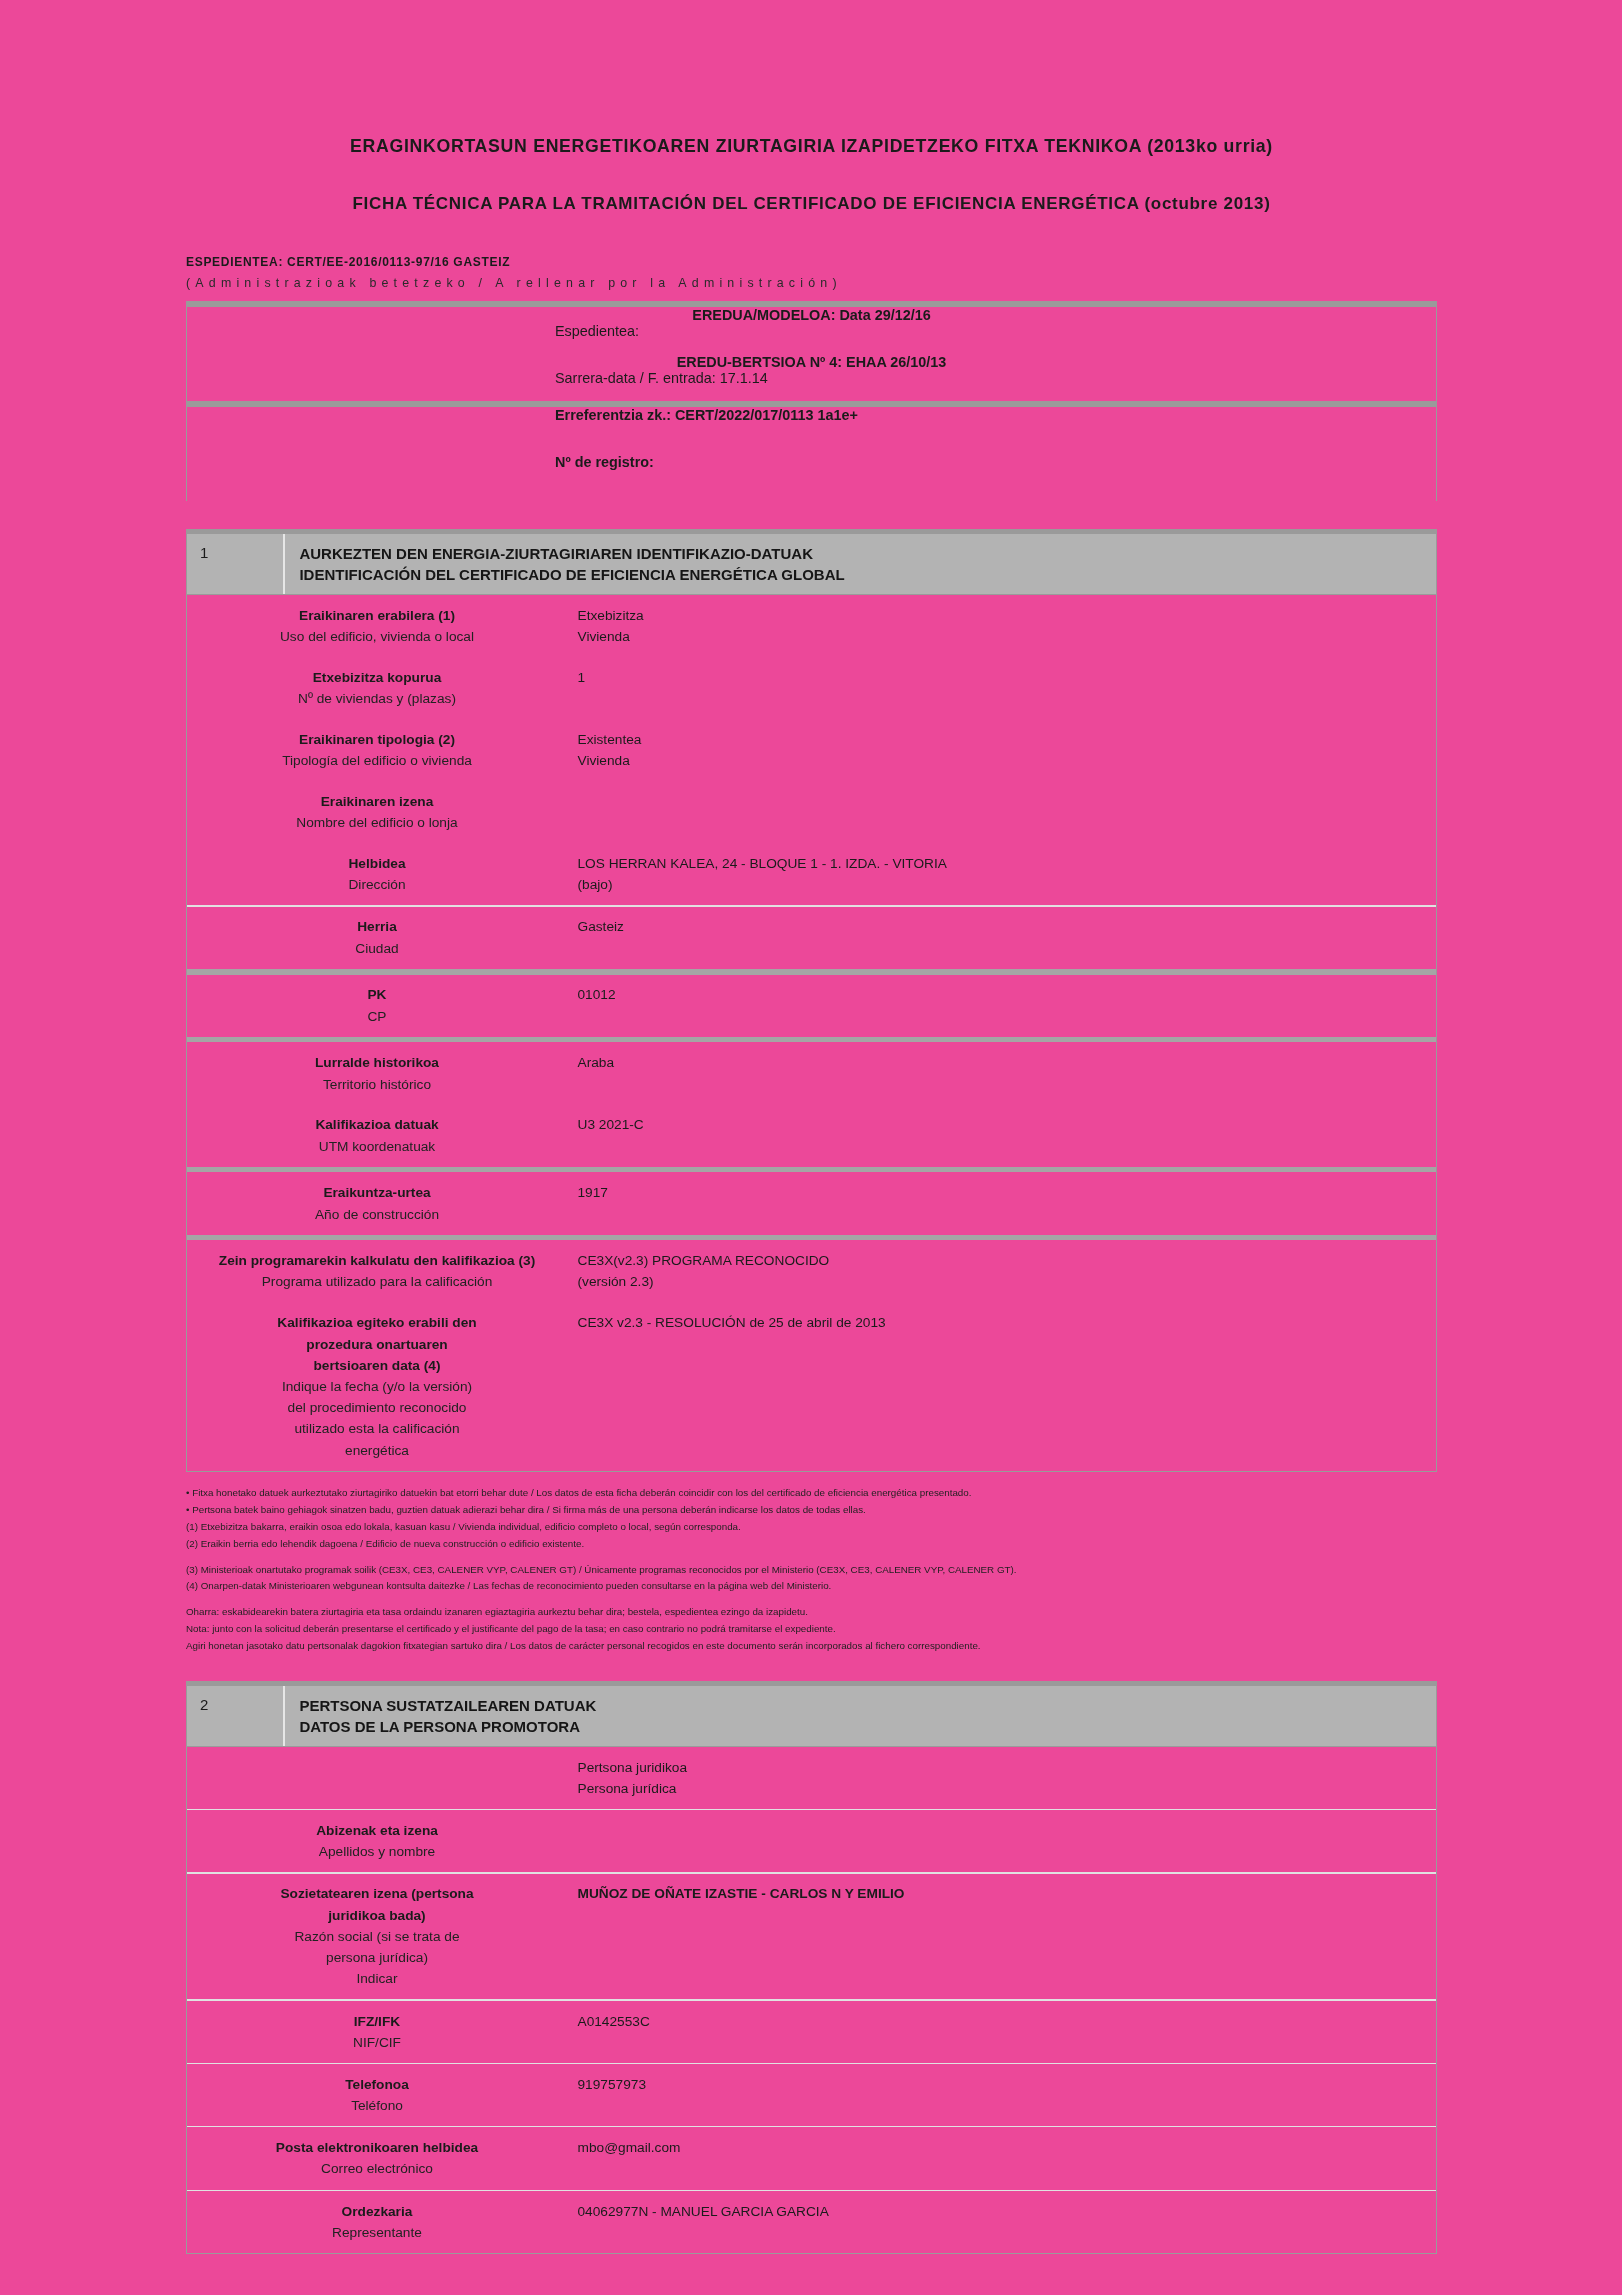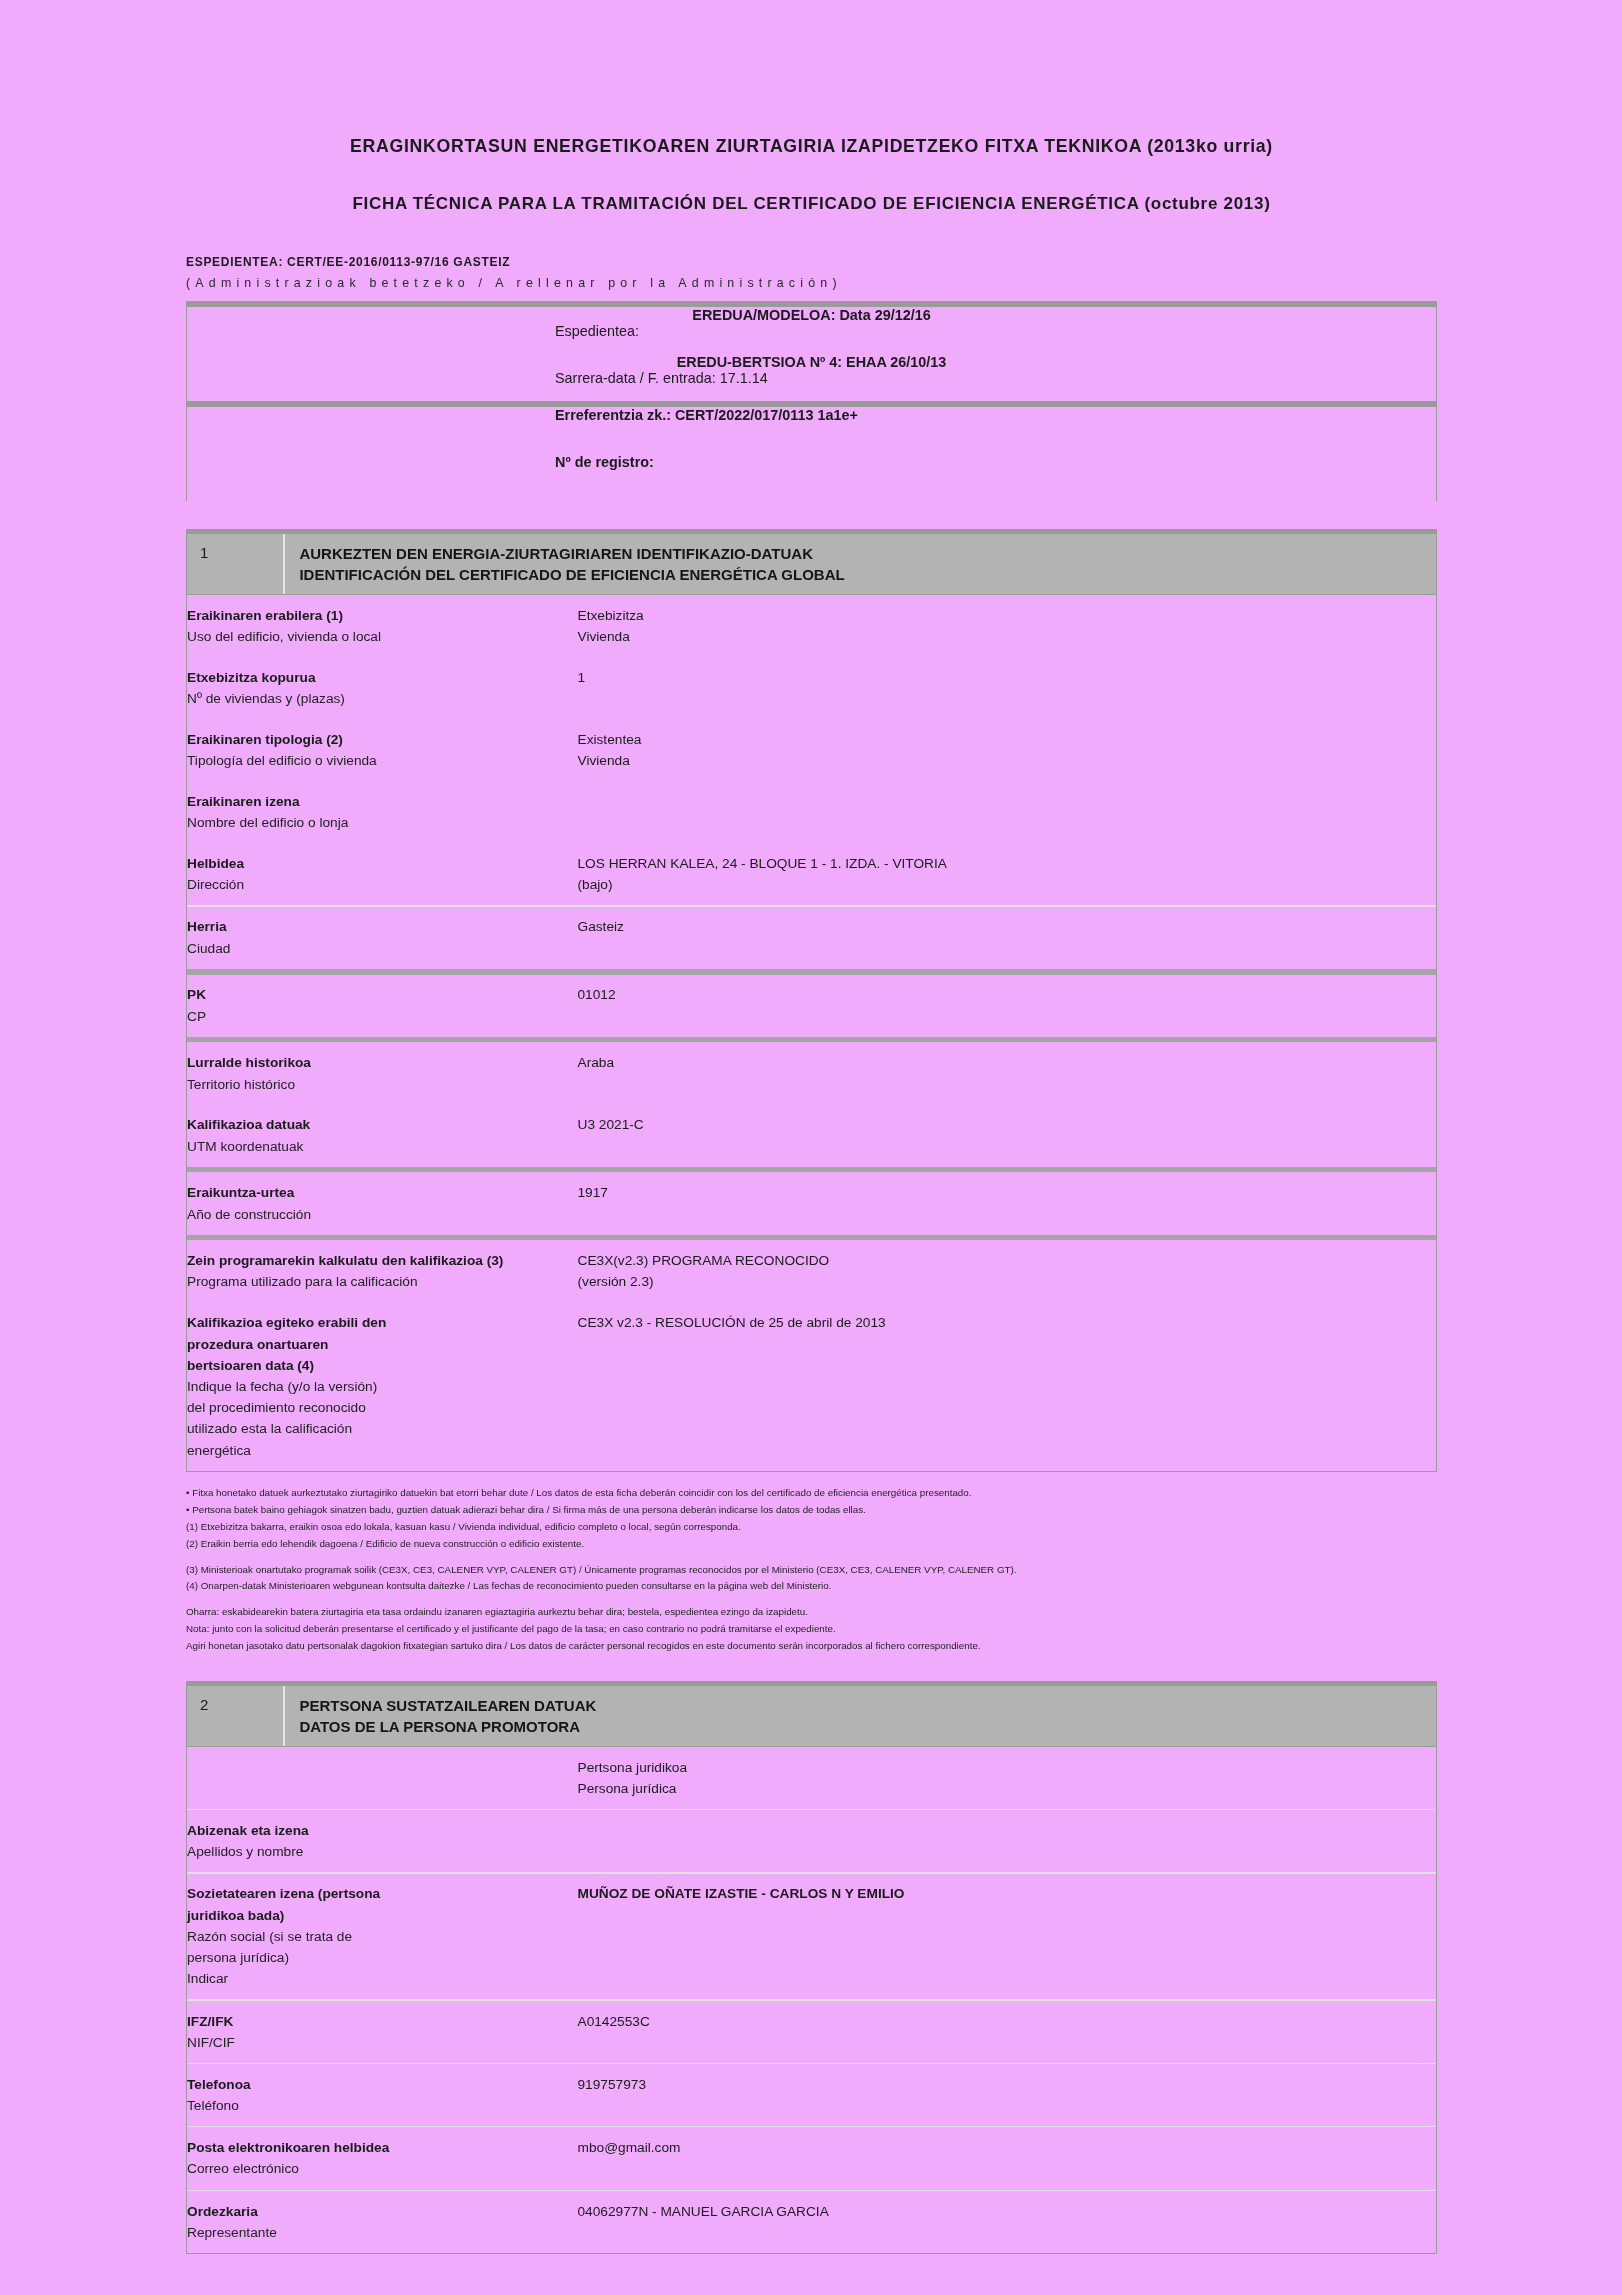--- a/index.html
+++ b/index.html
@@ -1,38 +1,38 @@
 <!DOCTYPE html>
 <html style="font-size:10.5px"><head>
 <meta charset="utf-8">
 <style>
   html,body{margin:0;padding:0;background:#e9e9e9;}
   .page{
-    width:1622px;height:2295px;background:#f0abfc;position:relative;
+    width:1622px;height:2295px;background:#ec4899;position:relative;
     font-family:"Liberation Sans",sans-serif;color:#1b1b1b;overflow:hidden;
   }
   .content{position:absolute;left:186px;top:0;width:1251px;}
   .title-eu{margin-top:136px;text-align:center;font-weight:bold;font-size:17.7px;letter-spacing:0.7px;}
   .title-es{margin-top:37px;text-align:center;font-weight:bold;font-size:17px;letter-spacing:0.7px;}
   .expte-code{margin-top:41px;font-weight:bold;font-size:12px;letter-spacing:0.7px;}
   .expte-sub{margin-top:6.5px;font-size:12.4px;letter-spacing:5.2px;color:#2a2a2a;}
   
   .registry{margin-top:11.8px;border-left:1.3px solid #9a9a9a;border-right:1.3px solid #9a9a9a;}
   .bar{height:5.9px;background:#9a9a9a;}
   .reg-row{display:flex;align-items:center;min-height:47px;font-size:14.4px;flex-direction:column;}
   .reg-left{width:56%;text-align:center;}
   .reg-right{width:44%;padding-left:18.3px;box-sizing:border-box;}
   .bold{font-weight:bold;}
   
   .sec{margin-top:27.5px;border-left:1.3px solid #9a9a9a;border-right:1.3px solid #9a9a9a;border-bottom:1.3px solid #9a9a9a;}
   .sec-header{display:flex;background:#b3b3b3;border-top:5.9px solid #9a9a9a;border-bottom:1.3px solid #9a9a9a;}
   .sec-num{width:98px;padding:10.5px 0 10.5px 13px;font-size:15px;box-sizing:border-box;border-right:2.6px solid #e6e6e6;}
   .sec-title{padding:9.2px 14.4px;font-weight:bold;font-size:15px;line-height:1.4;color:#161616;}
   .frow{display:flex;align-items:flex-start;padding:9.8px 0;}
-  .flabel{width:380px;text-align:left;font-size:13.7px;line-height:1.55;flex:none;}
+  .flabel{width:380px;text-align:center;font-size:13.7px;line-height:1.55;flex:none;}
   .l-eu{font-weight:bold;}
   .l-es{font-weight:normal;color:#222;}
   .fvalue{margin-left:10.5px;font-size:13.7px;line-height:1.55;flex:1;}
   .hr-thick{height:5.9px;background:#a5a5a5;}
   .hr-thin{height:1.3px;background:#e1e1e1;}
   
   .footnotes{margin-top:14.4px;font-size:9.8px;line-height:1.45;color:#1f1f1f;}
   .fn-line{margin-bottom:2.6px;}
   .fn-gap{height:9.2px;}
   .value-strong{font-weight:bold;}

